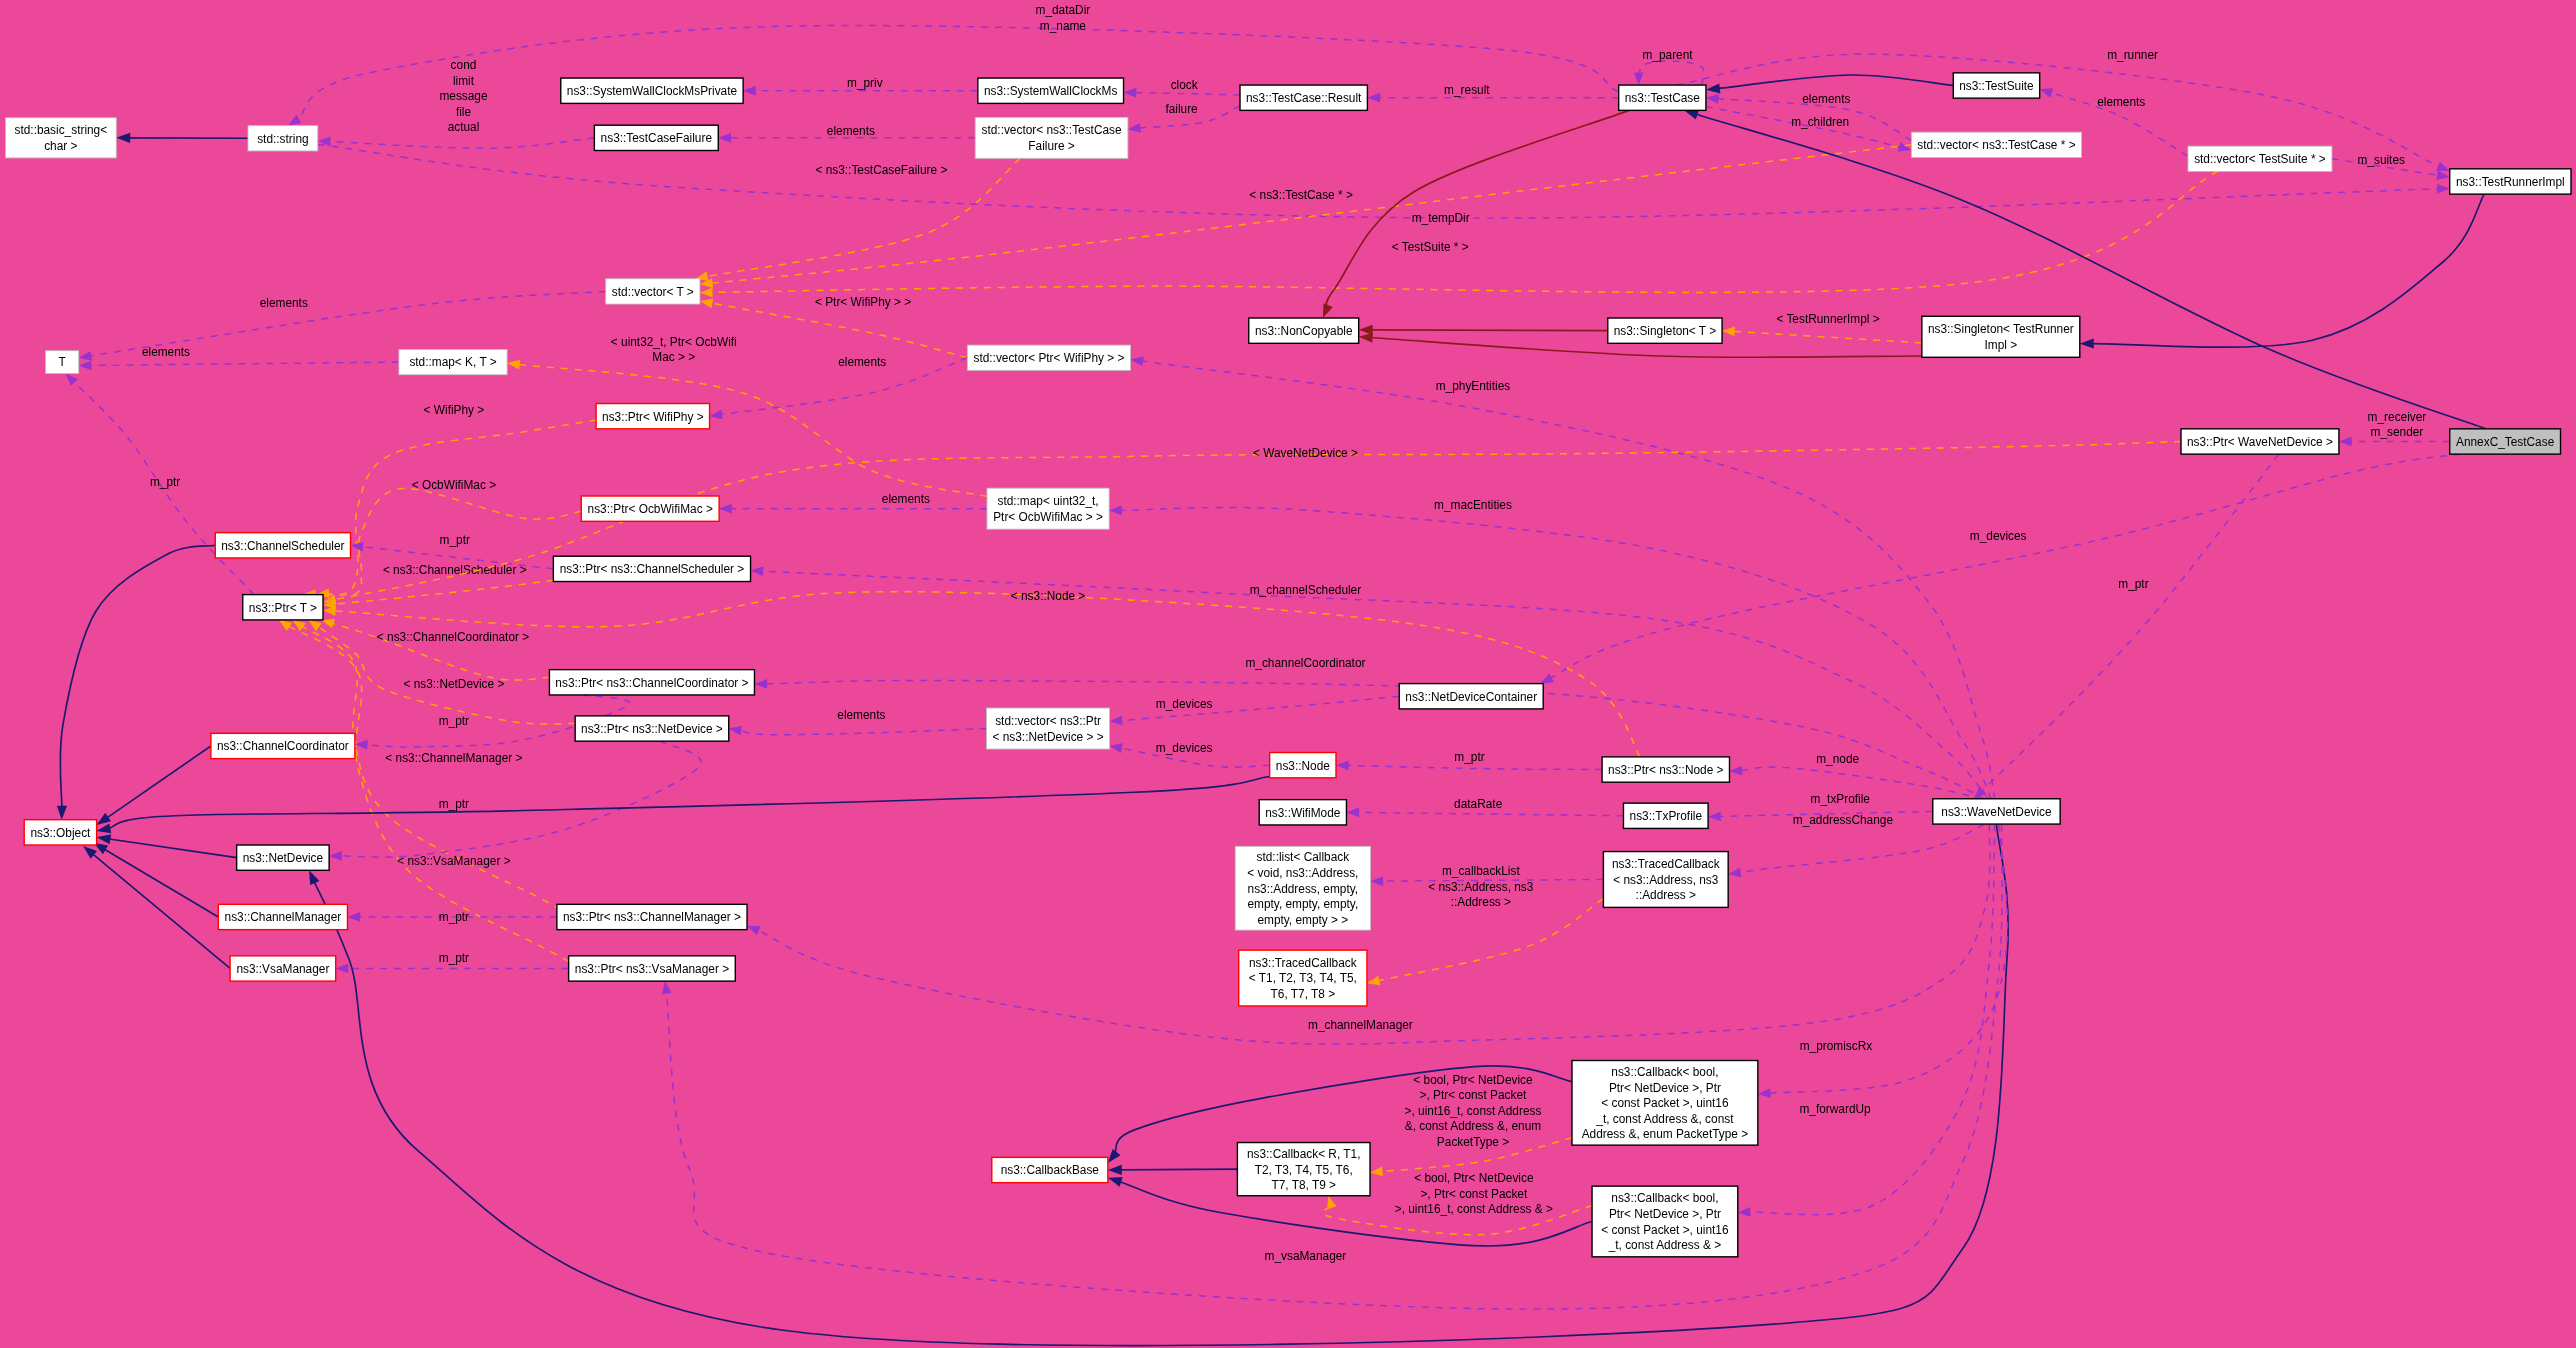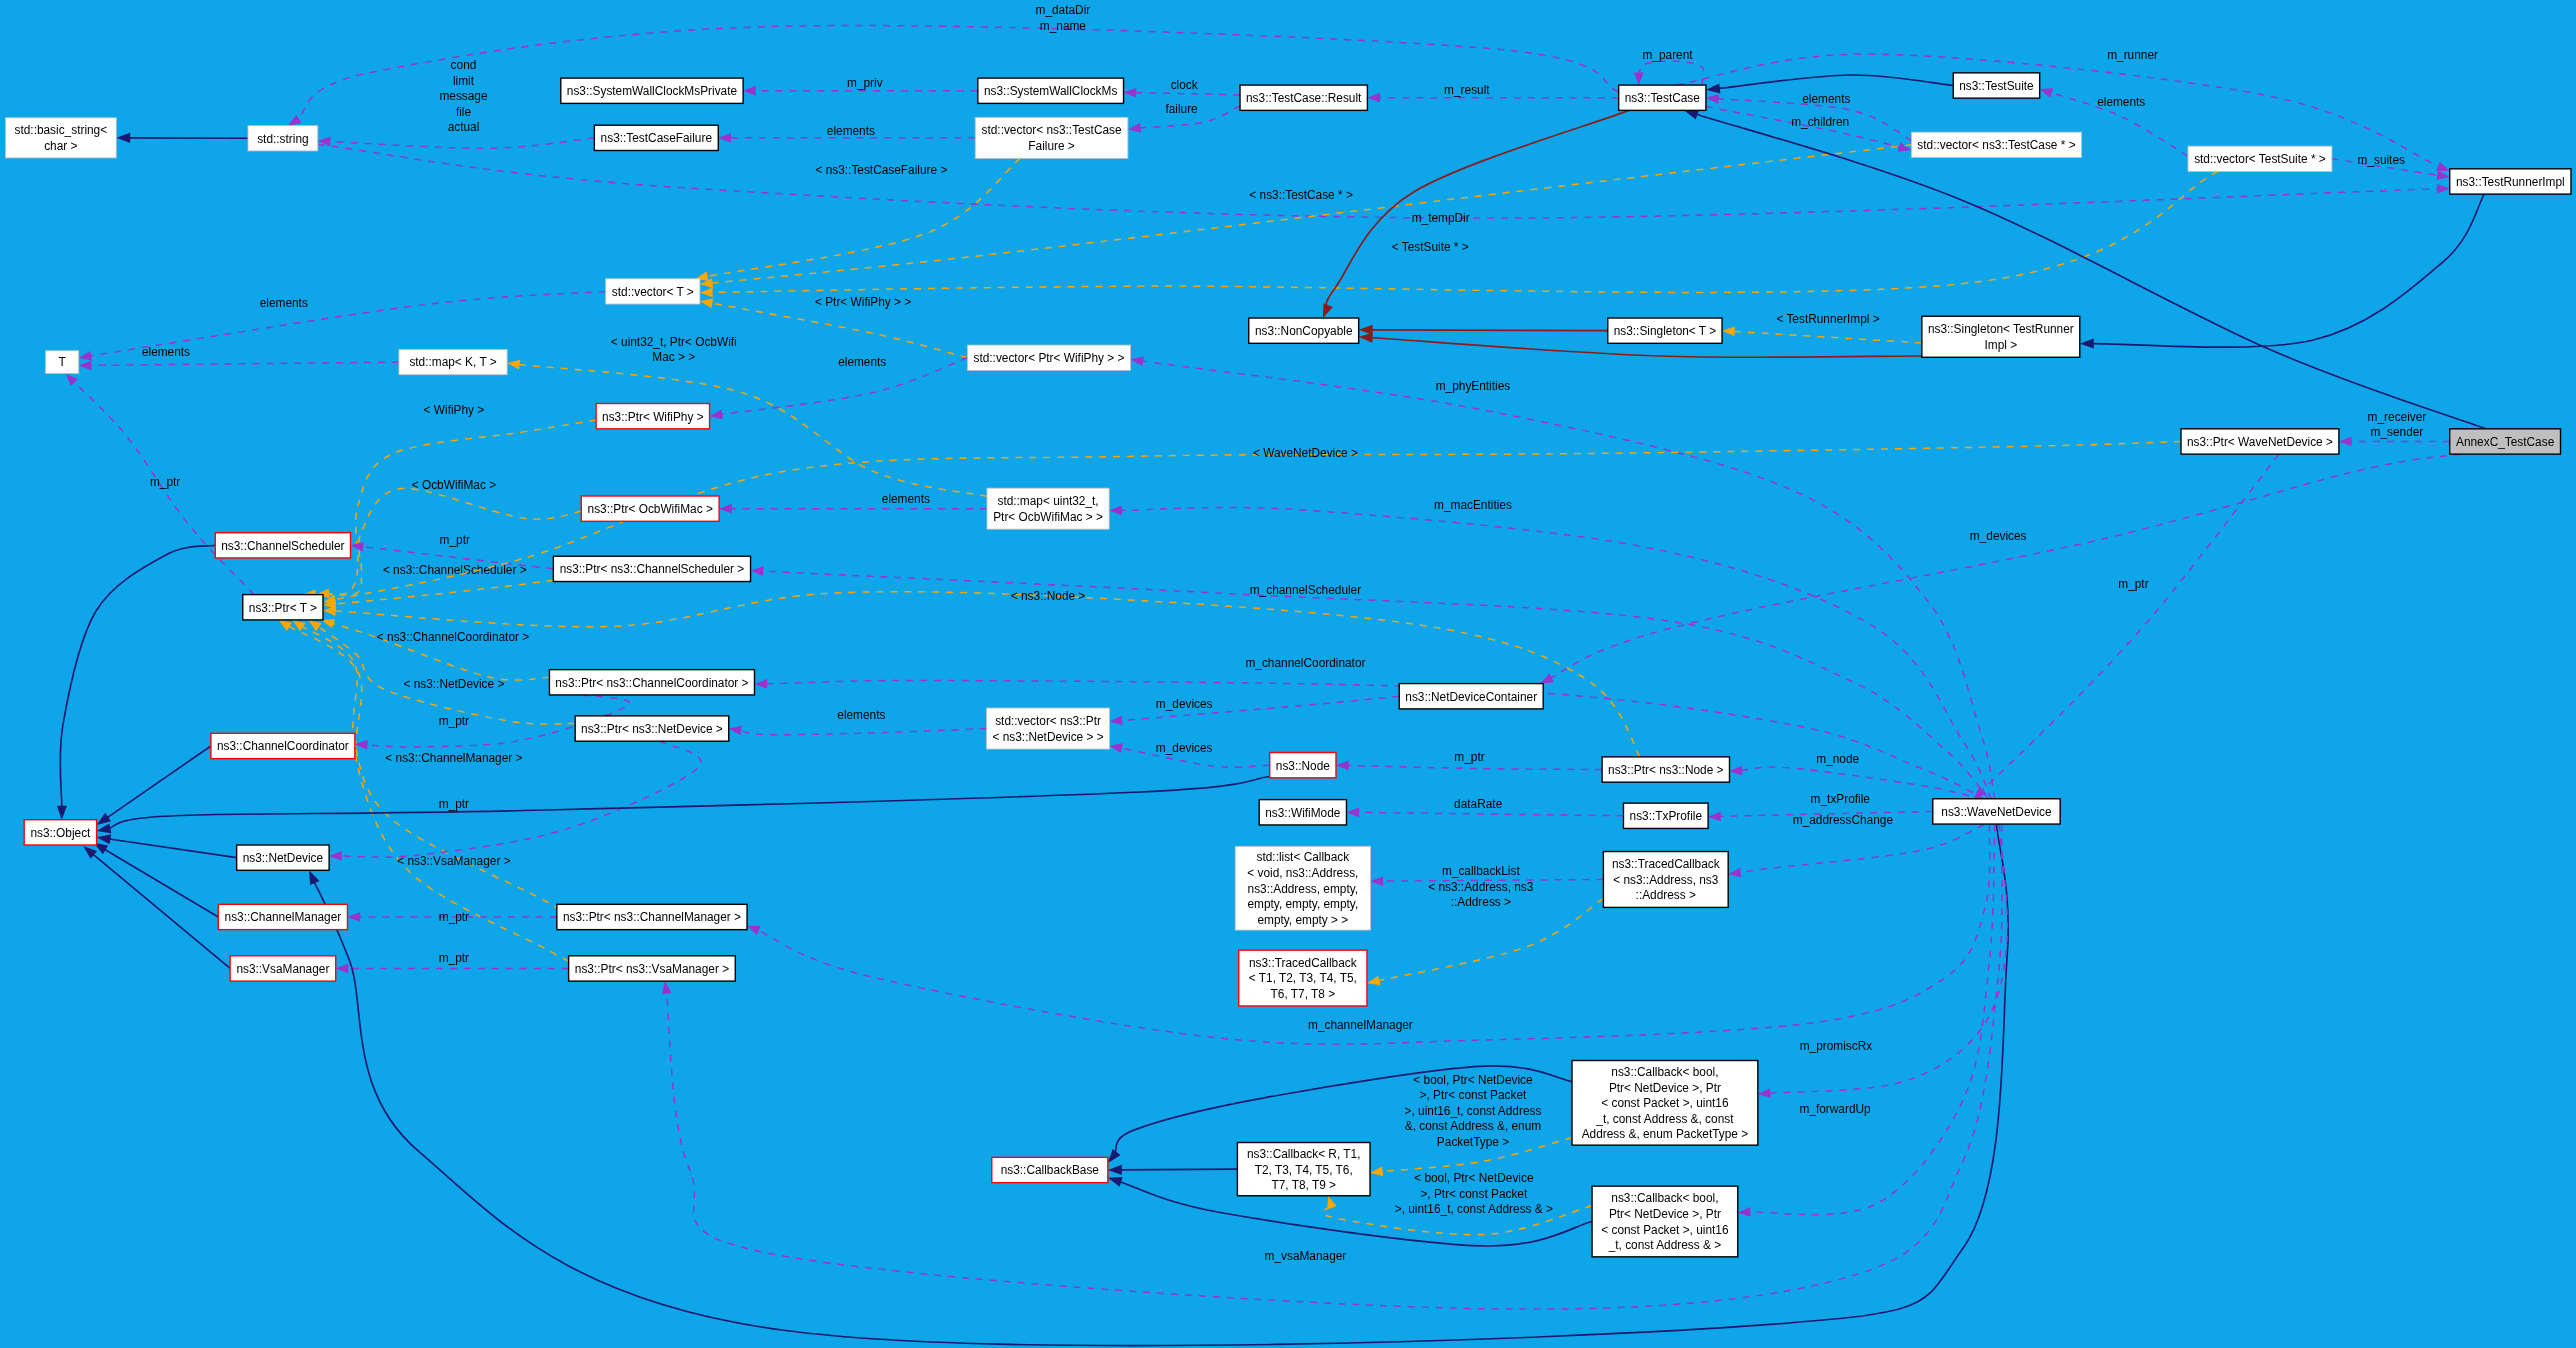--- a/index.html
+++ b/index.html
@@ -1,16 +1,16 @@
 <!DOCTYPE html>
 <html style="font-size:14px"><head>
 <meta charset="utf-8">
 <style>
   html,body{margin:0;padding:0;background:#ffffff;}
-  #diagram-canvas{position:relative;width:2576px;height:1348px;background:#0ea5e9;}
+  #diagram-canvas{position:relative;width:2576px;height:1348px;background:#ec4899;}
   svg{display:block;}
   text{font-family:"Liberation Sans",sans-serif;font-size:13.6px;fill:#000000;}
 </style>
 </head>
 <body>
 
 <div id="diagram-canvas">
 <svg width="2576" height="1348" viewBox="0 0 2952 1545" xmlns="http://www.w3.org/2000/svg">
 <path d="M284,158.5 L145.8,158.042" fill="none" stroke="#191970" stroke-width="1.9"></path>
 <path d="M0,0 L-16,5.8 L-16,-5.8 Z" fill="#191970" transform="translate(133.0,158.0) rotate(-179.8)"></path>

